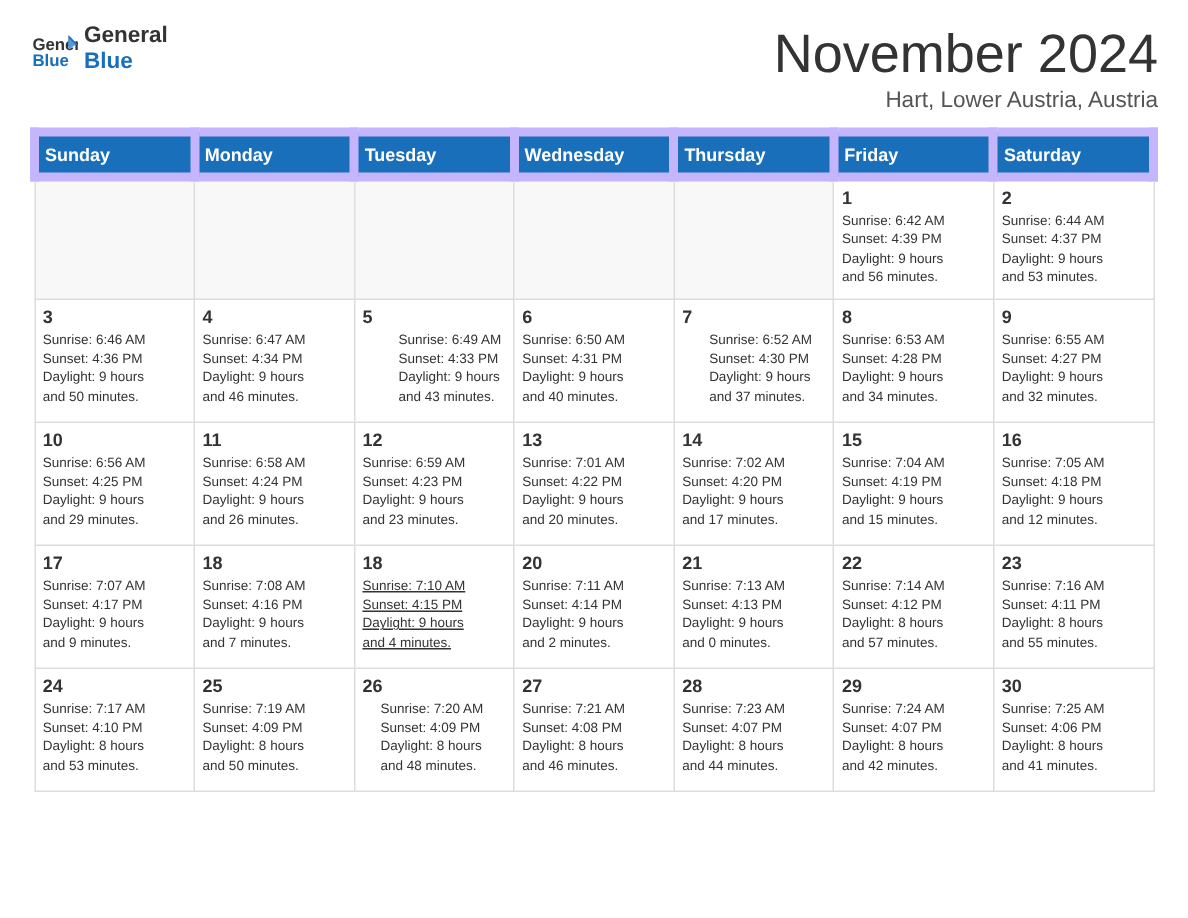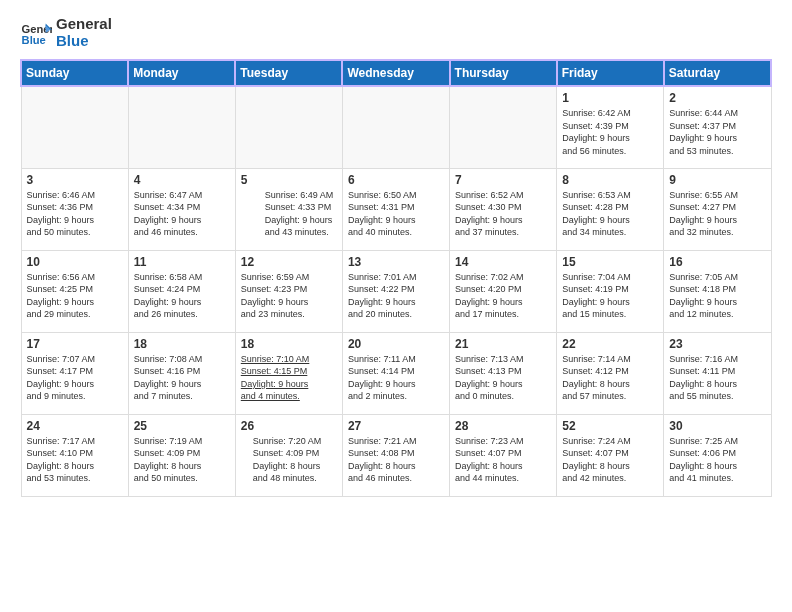--- a/index.html
+++ b/index.html
@@ -48,21 +48,21 @@
       border-collapse: collapse;
       table-layout: fixed;
     }
     .calendar th {
       background-color: #1a6fbb;
       color: #fff;
       font-size: 12px;
       font-weight: bold;
       padding: 5px 4px;
       text-align: left;
-      border: 2px solid #c4b5fd;
+      border: 6px solid #c4b5fd;
     }
     .calendar td {
       vertical-align: top;
       border: 1px solid #ddd;
       padding: 4px 5px;
       font-size: 9.5px;
       color: #333;
       height: 82px;
       background: #fff;
     }
@@ -91,20 +91,24 @@
         <text x="2" y="20" font-size="14" font-weight="bold" fill="#333">General</text>
         <text x="2" y="34" font-size="14" font-weight="bold" fill="#1a6fbb">Blue</text>
         <polygon points="32,8 40,16 32,16" fill="#1a6fbb"></polygon>
         <polygon points="32,10 38,16 32,20" fill="#5599dd"></polygon>
       </svg>
       <div style="display:flex;flex-direction:column;line-height:1.1">
         <span style="font-size:15px;font-weight:bold;color:#333;">General</span>
         <span style="font-size:15px;font-weight:bold;color:#1a6fbb;">Blue</span>
       </div>
     </div>
+    <div class="title-block">
+      <div class="month-title">November 2024</div>
+      <div class="location-title">Hart, Lower Austria, Austria</div>
+    </div>
   </div>
 
   <table class="calendar">
     <thead>
       <tr>
       <th>Sunday</th>
           <th>Monday</th>
           <th>Tuesday</th>
           <th>Wednesday</th>
           <th>Thursday</th>
@@ -158,21 +162,21 @@
           </td>
           <td>
             <span class="day-num">6</span>
             <div class="day-info" style="white-space: pre-line;">Sunrise: 6:50 AM
 Sunset: 4:31 PM
 Daylight: 9 hours
 and 40 minutes.</div>
           </td>
           <td>
             <span class="day-num">7</span>
-            <div class="day-info" style="white-space: pre-line;">Sunrise: 6:52 AM
+            <div class="day-info" style="white-space: pre-line; margin-left: 18px;">Sunrise: 6:52 AM
 Sunset: 4:30 PM
 Daylight: 9 hours
 and 37 minutes.</div>
           </td>
           <td>
             <span class="day-num">8</span>
             <div class="day-info" style="white-space: pre-line;">Sunrise: 6:53 AM
 Sunset: 4:28 PM
 Daylight: 9 hours
 and 34 minutes.</div>
@@ -317,21 +321,21 @@
 and 46 minutes.</div>
           </td>
           <td>
             <span class="day-num">28</span>
             <div class="day-info" style="white-space: pre-line;">Sunrise: 7:23 AM
 Sunset: 4:07 PM
 Daylight: 8 hours
 and 44 minutes.</div>
           </td>
           <td>
-            <span class="day-num">52</span>
+            <span class="day-num">29</span>
             <div class="day-info" style="white-space: pre-line;">Sunrise: 7:24 AM
 Sunset: 4:07 PM
 Daylight: 8 hours
 and 42 minutes.</div>
           </td>
           <td>
             <span class="day-num">30</span>
             <div class="day-info" style="white-space: pre-line;">Sunrise: 7:25 AM
 Sunset: 4:06 PM
 Daylight: 8 hours

